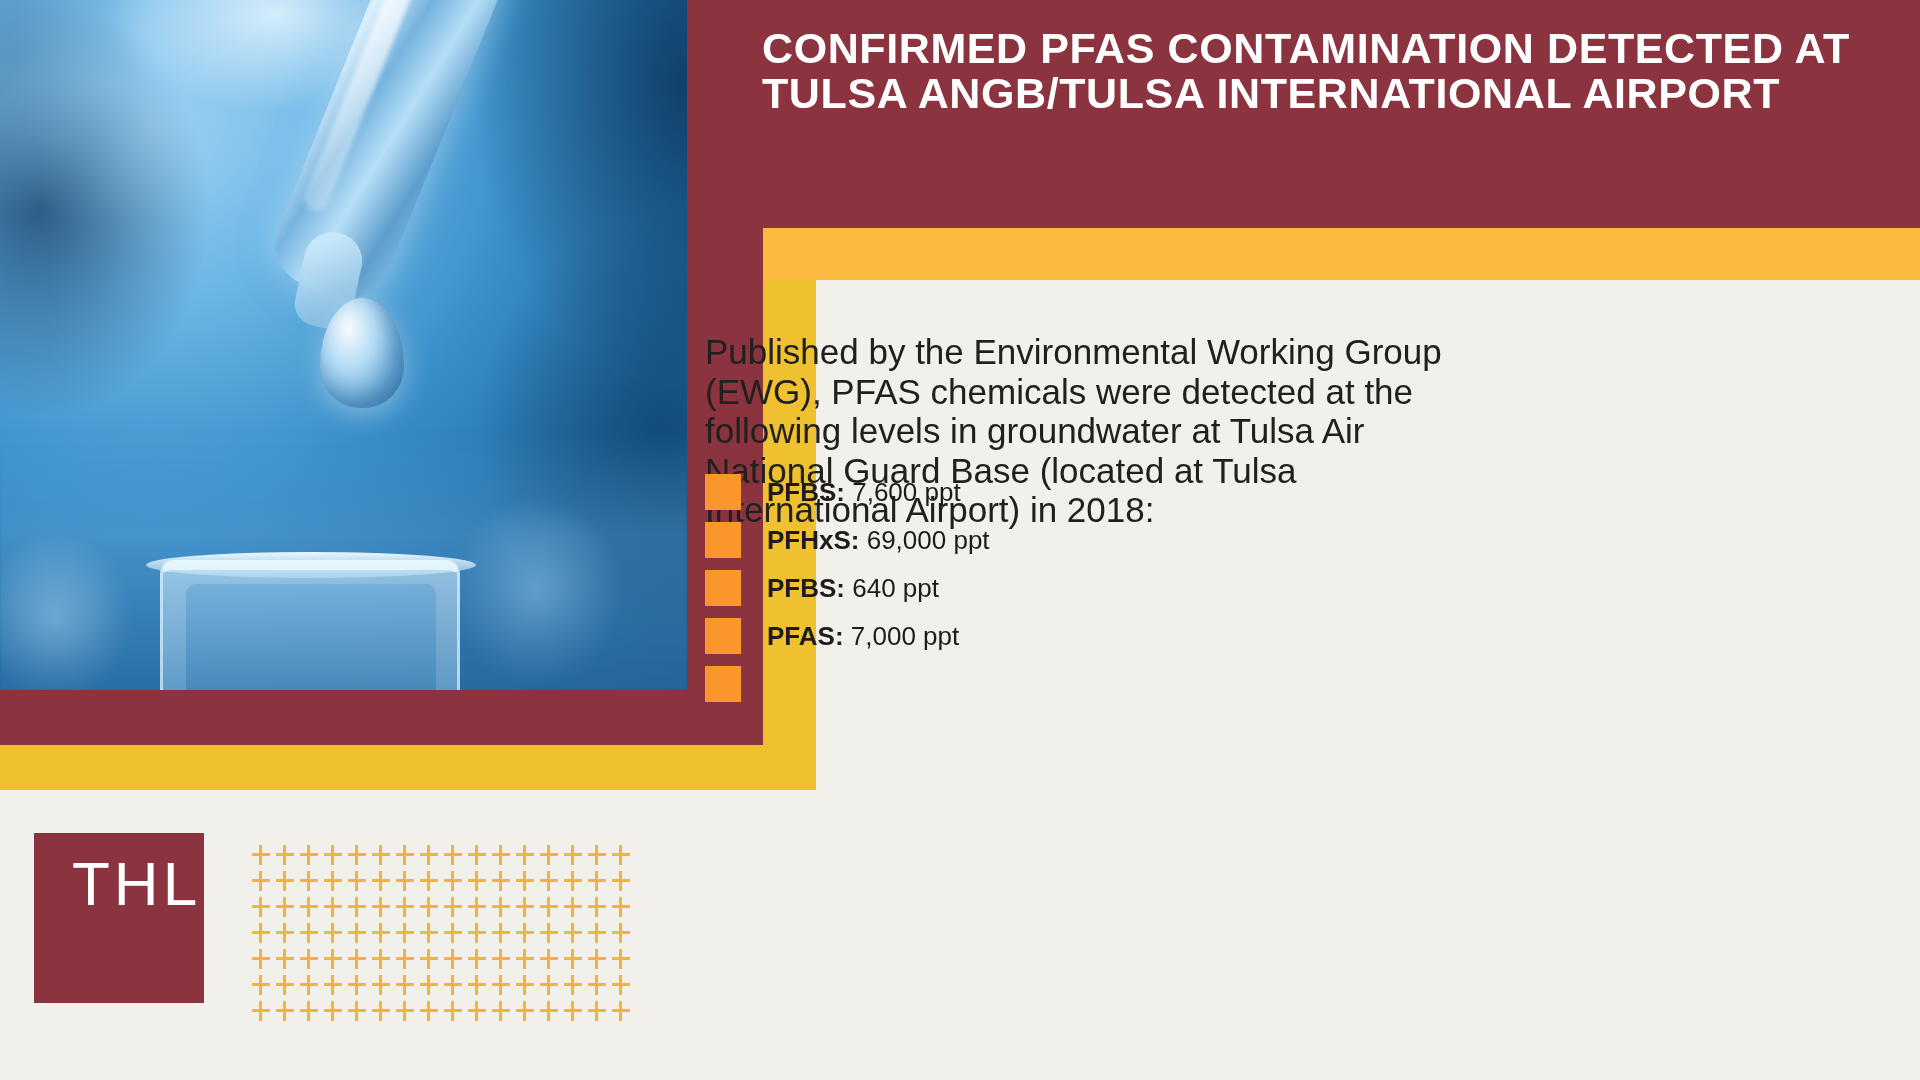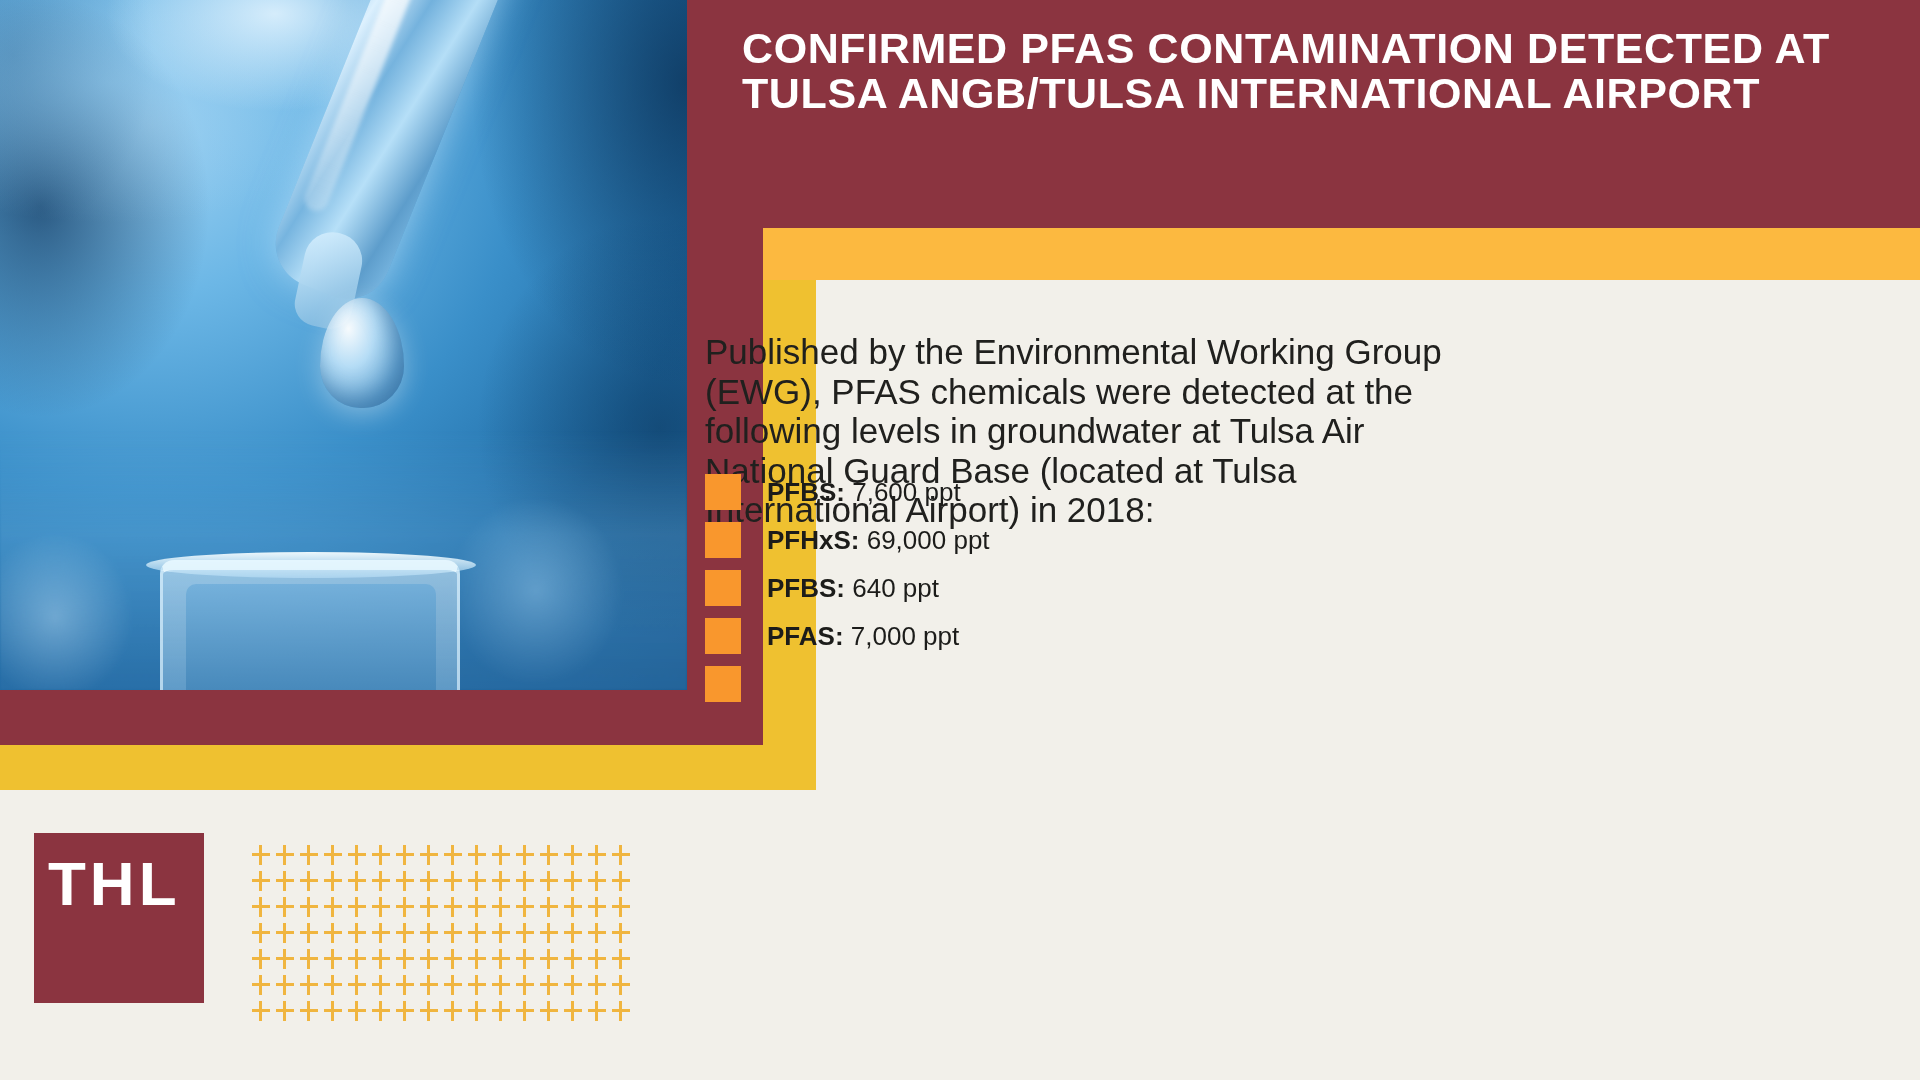--- a/index.html
+++ b/index.html
@@ -120,24 +120,25 @@
 
   
   #thl-logo {
     position:absolute; left:34px; top:833px;
     width:170px; height:170px;
     background:#8b3440;
   }
   #thl-logo-text {
     color:#ffffff;
     font-size:62px;
-    font-weight:bold;
+    font-weight:normal;
     letter-spacing:4px;
     line-height:1;
     padding:20px 0 0 14px;
+    margin-left:24px;
   }
 
   
   #plus-grid {
     position:absolute; left:252px; top:845px;
     display:grid;
     grid-template-columns:repeat(16, 24px);
     grid-auto-rows:26px;
     gap:0;
   }
@@ -154,20 +155,21 @@
     background:#8b3440;
     padding:26px 34px 0 32px;
   }
   #header-title {
     color:#ffffff;
     font-weight:bold;
     font-size:43px;
     line-height:1.04;
     letter-spacing:.6px;
     text-transform:uppercase;
+    margin-left:20px;
   }
   #header-accent-bar {
     position:absolute; left:763px; top:228px; width:1157px; height:52px;
     background:#fcb940;
   }
 
   #intro-paragraph {
     position:absolute; left:705px; top:332px; width:790px;
     font-size:35px;
     line-height:1.13;

